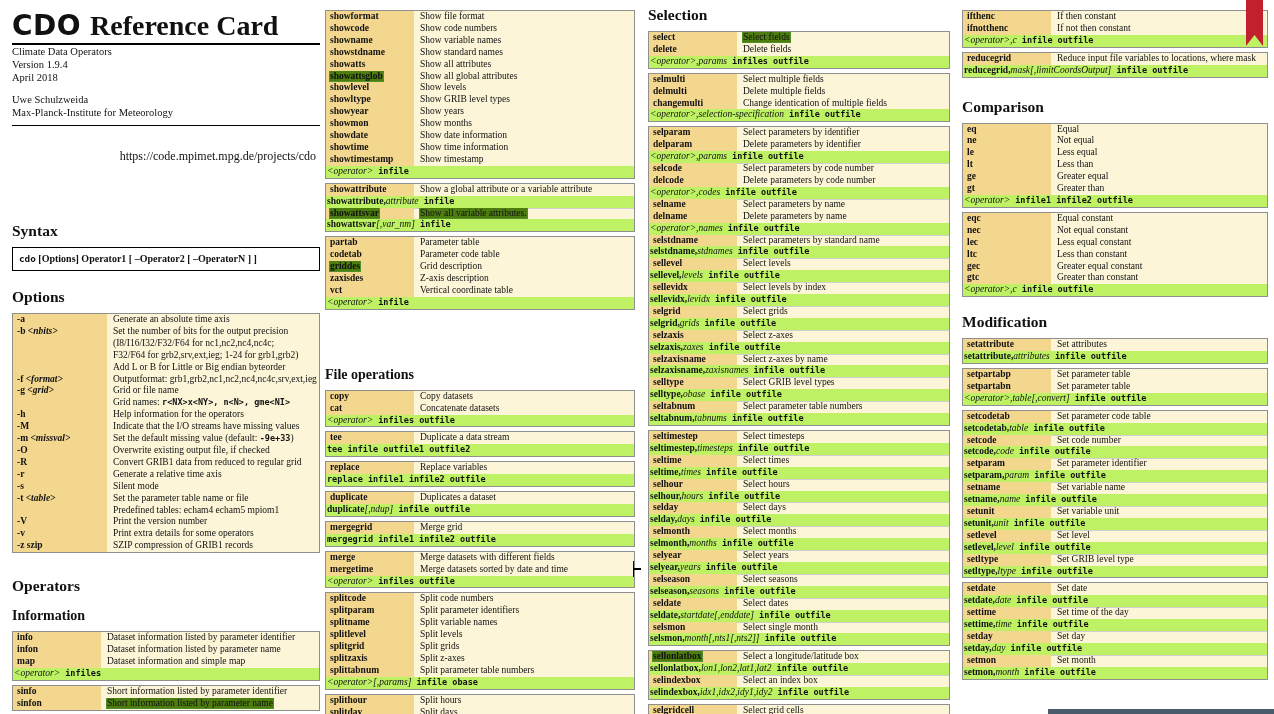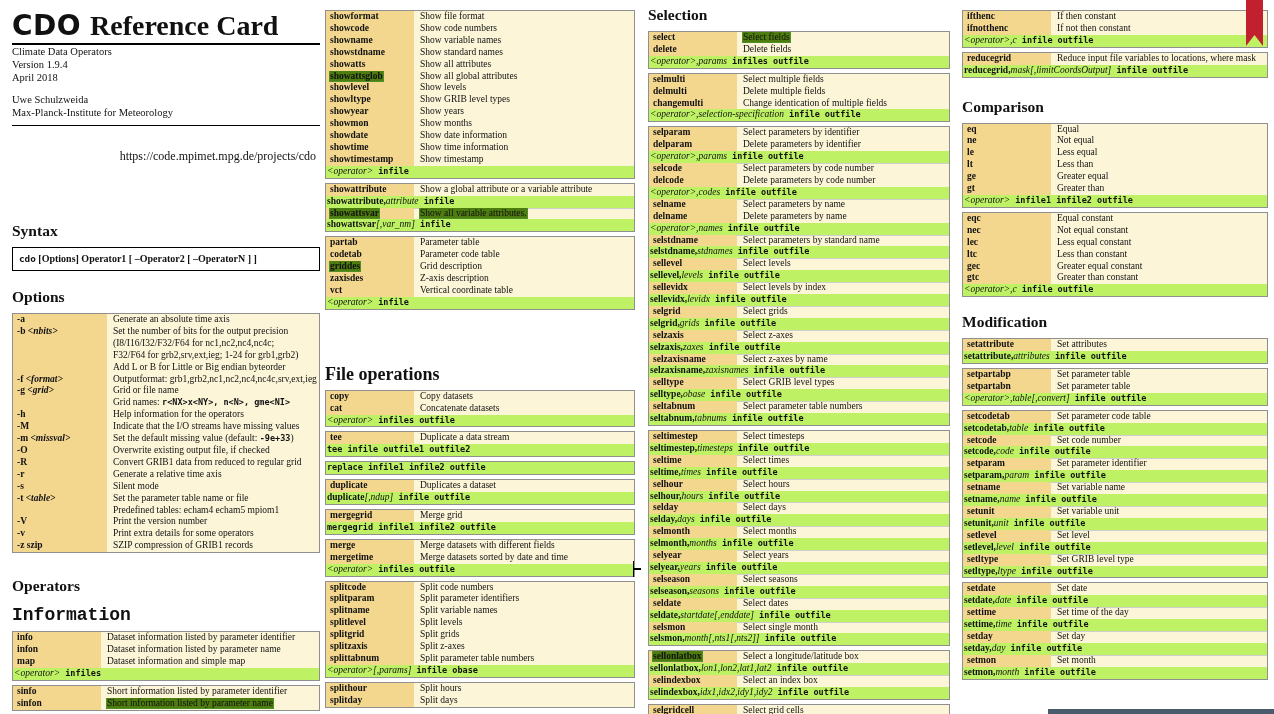--- a/index.html
+++ b/index.html
@@ -15,21 +15,21 @@
   .title{font-size:28px;font-weight:bold;line-height:24px}
   .title .cdo{font-family:"DejaVu Sans",sans-serif;letter-spacing:.5px}
   .title .rest{margin-left:.32em}
   .trule{border-top:2px solid #000;margin-top:5px}
   .meta{text-align:left;font-size:10.5px;line-height:13px;margin-top:0}
   .author{font-size:10.5px;line-height:13px;margin-top:9px}
   .arule{border-top:1px solid #000;margin-top:6px}
   .url{text-align:right;font-size:12px;margin-top:23px;padding-right:4px}
 
   .hd1{font-weight:bold;font-size:15.5px;line-height:17px;margin:0 0 8px 0}
-  .hd2{font-weight:bold;font-size:18px;line-height:15px;margin:0 0 8px 0}
+  .hd2{font-weight:bold;font-size:14px;line-height:15px;margin:0 0 8px 0}
 
   .synbox{border:1px solid #000;padding:5px 20px 6px 6px;font-size:10px;white-space:nowrap;
           margin-bottom:0;font-weight:bold}
   .synbox .sg-m{font-size:9.3px}
 
   .blk{border:1px solid #8f8f8f;background:#fcf5d8;margin-bottom:4px}
   .row{display:flex;line-height:11.9px;font-size:9.5px;white-space:nowrap}
   .row.use{display:block;background:#bef264;padding-left:1px}
   .row.sep{box-shadow:inset 0 1px 0 #cfcfcf}
   .nm{flex:0 0 84px;width:84px;background:#f3d78f;padding-left:4px;font-weight:bold;overflow:hidden}
@@ -146,21 +146,21 @@
         <div class="row op">
           <div class="nm"><span class="sg-b">-v</span></div>
           <div class="ds"><span class="sg-r">Print extra details for some operators</span></div>
         </div>
         <div class="row op">
           <div class="nm"><span class="sg-b">-z szip</span></div>
           <div class="ds"><span class="sg-r">SZIP compression of GRIB1 records</span></div>
         </div>
       </div>
       <div class="hd1" style="margin-top: 24px;">Operators</div>
-      <div class="hd2" style="margin-top: 14px; font-family: Liberation Mono, monospace;">Information</div>
+      <div class="hd2" style="margin-top: 14px;">Information</div>
       <div class="blk">
         <div class="row op">
           <div class="nm"><span>info</span></div>
           <div class="ds"><span>Dataset information listed by parameter identifier</span></div>
         </div>
         <div class="row op">
           <div class="nm"><span>infon</span></div>
           <div class="ds"><span>Dataset information listed by parameter name</span></div>
         </div>
         <div class="row op">
@@ -287,20 +287,24 @@
         <div class="row use"><span class="sg-i">&lt;operator&gt;</span><span class="sg-m"> infiles outfile</span></div>
       </div>
       <div class="blk">
         <div class="row op">
           <div class="nm"><span>tee</span></div>
           <div class="ds"><span>Duplicate a data stream</span></div>
         </div>
         <div class="row use"><span class="sg-m">tee infile outfile1 outfile2</span></div>
       </div>
       <div class="blk">
+        <div class="row op">
+          <div class="nm"><span>replace</span></div>
+          <div class="ds"><span>Replace variables</span></div>
+        </div>
         <div class="row use"><span class="sg-m">replace infile1 infile2 outfile</span></div>
       </div>
       <div class="blk">
         <div class="row op">
           <div class="nm"><span>duplicate</span></div>
           <div class="ds"><span>Duplicates a dataset</span></div>
         </div>
         <div class="row use"><span class="sg-b">duplicate</span><span class="sg-i">[,ndup]</span><span class="sg-m"> infile outfile</span></div>
       </div>
       <div class="blk">

